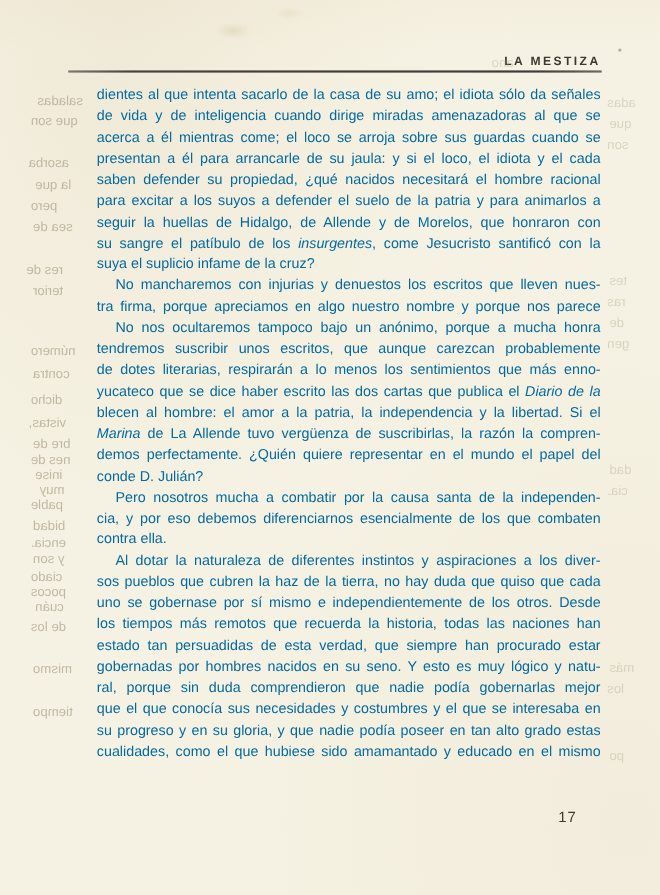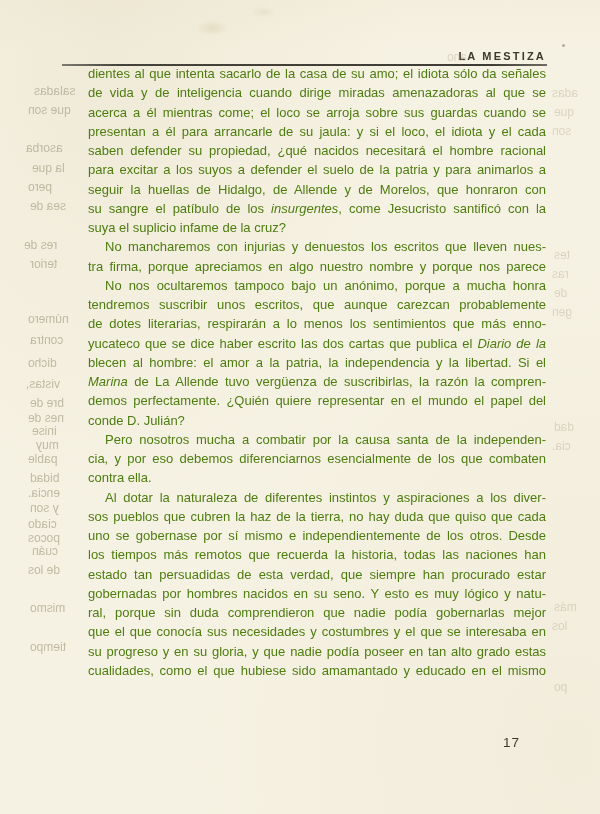--- a/index.html
+++ b/index.html
@@ -37,45 +37,45 @@
     position: absolute;
     top: 64px;
     left: 62px;
     width: 485px;
     height: 2px;
     background: linear-gradient(to right, #7d7a70, #45423a 12%, #3f3c35 88%, #6e6b61);
   }
 
   .textblock {
     position: absolute;
-    top: 64px;
+    top: 76px;
     left: 88px;
     width: 458px;
     font-size: 13px;
     line-height: 19.25px;
-    color: #4d7c0f;
+    color: #0369a1;
   }
   .para { margin: 0; }
   .line {
     text-align: justify;
     text-align-last: justify;
     white-space: normal;
     height: 19.25px;
     overflow: hidden;
   }
   .line.indent { text-indent: 17px; }
   .line.para-end { text-align-last: left; }
   .it { font-style: italic; }
 
   .folio {
     position: absolute;
     top: 735px;
     left: 503px;
     width: 26px;
-    text-align: left;
+    text-align: center;
     font-size: 13.5px;
     letter-spacing: 1px;
     color: #3d392f;
   }
 
   .bleed-layer { position: absolute; inset: 0; pointer-events: none; }
   .bleed {
     position: absolute;
     transform: scaleX(-1);
     font-size: 12px;

